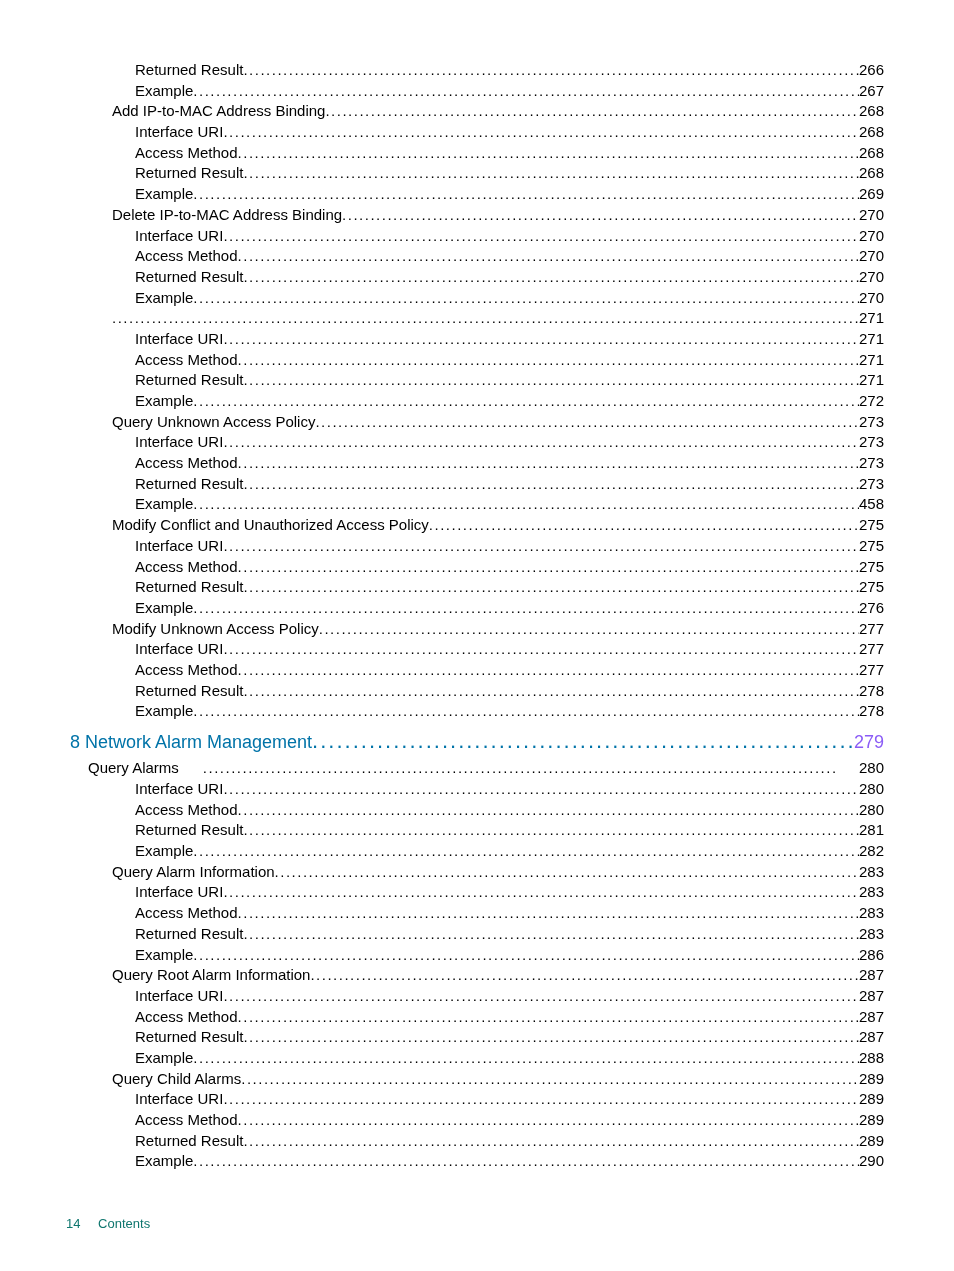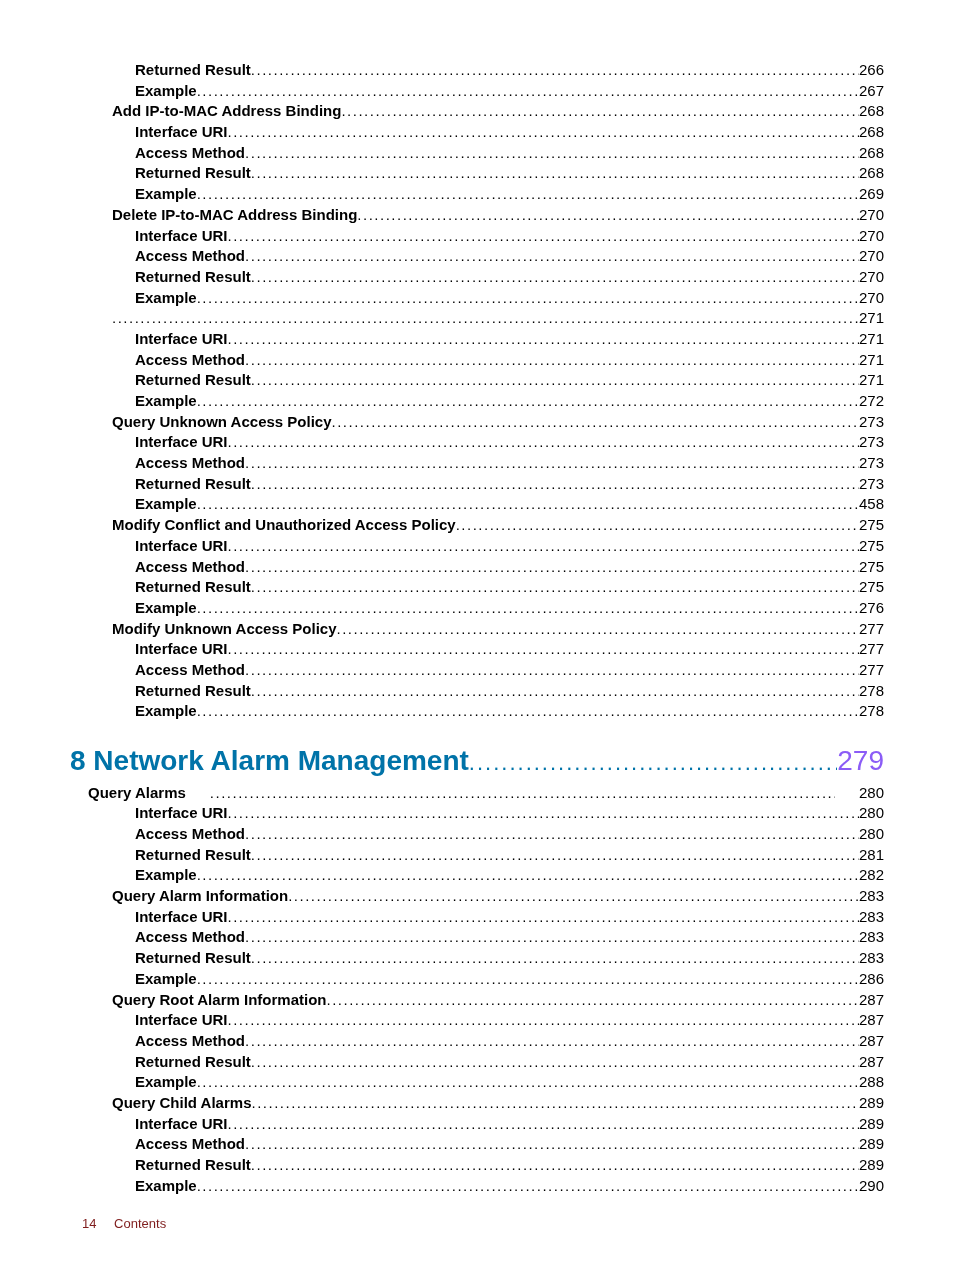--- a/index.html
+++ b/index.html
@@ -31,31 +31,30 @@
       gap: 24px;
     }
     .toc-entry.level2 {
       padding-left: 42px;
     }
     .toc-entry.level3 {
       padding-left: 65px;
     }
     .toc-entry.chapter {
       padding-left: 0;
-      font-size: 28px;
+      font-size: 18px;
       color: #0073a8;
-      margin-top: 20px;
+      margin-top: 4px;
       margin-bottom: 2px;
     }
     .toc-entry.chapter .toc-page {
       color: #8b5cf6;
     }
     .toc-label {
       flex: 0 0 auto;
-      font-weight: bold;
     }
     .toc-dots {
       flex: 1 1 auto;
       overflow: hidden;
       letter-spacing: 1.5px;
       min-width: 0;
     }
     .toc-dots::after {
       content: "...............................................................................................................................................................................................................................................................................................................";
       color: #000;
@@ -65,23 +64,23 @@
       color: #0073a8;
       font-size: 22px;
       letter-spacing: 2px;
     }
     .toc-page {
       flex: 0 0 auto;
     }
     .footer {
       position: absolute;
       bottom: 40px;
-      left: 82px;
+      left: 66px;
       font-size: 13px;
-      color: #7f1d1d;
+      color: #0f766e;
     }
     .footer .page-num {
       margin-right: 14px;
     }
   </style>
 </head>
 <body>
 
 <div class="toc-container" id="toc-container">
     <div class="toc-entry level3">

